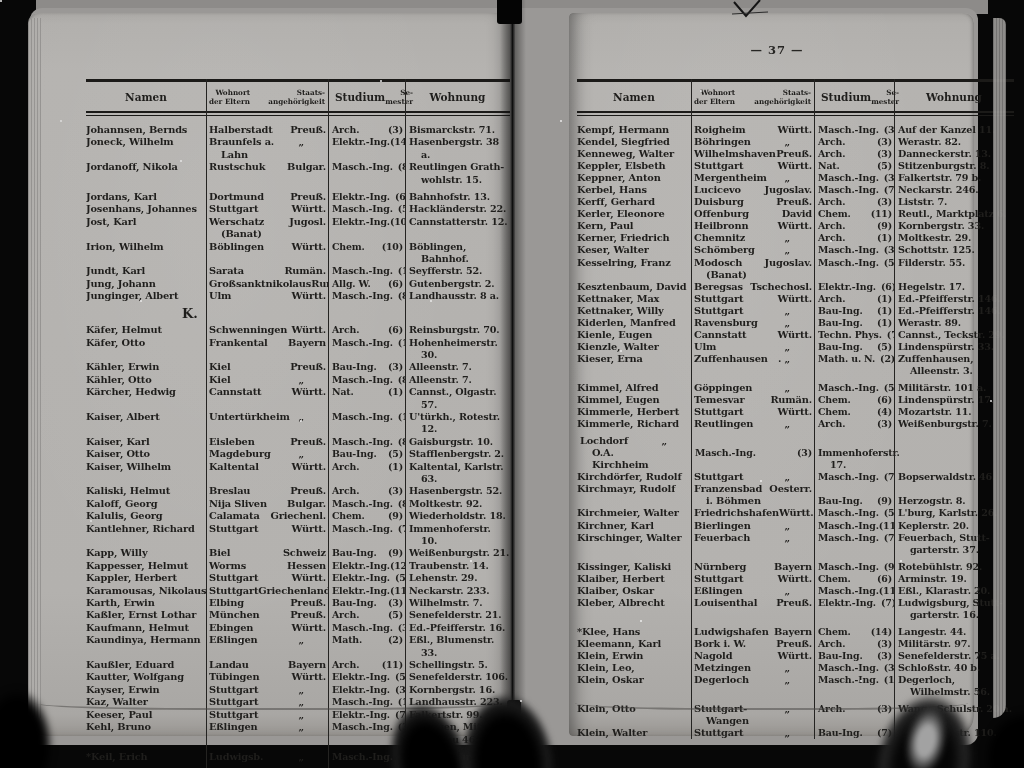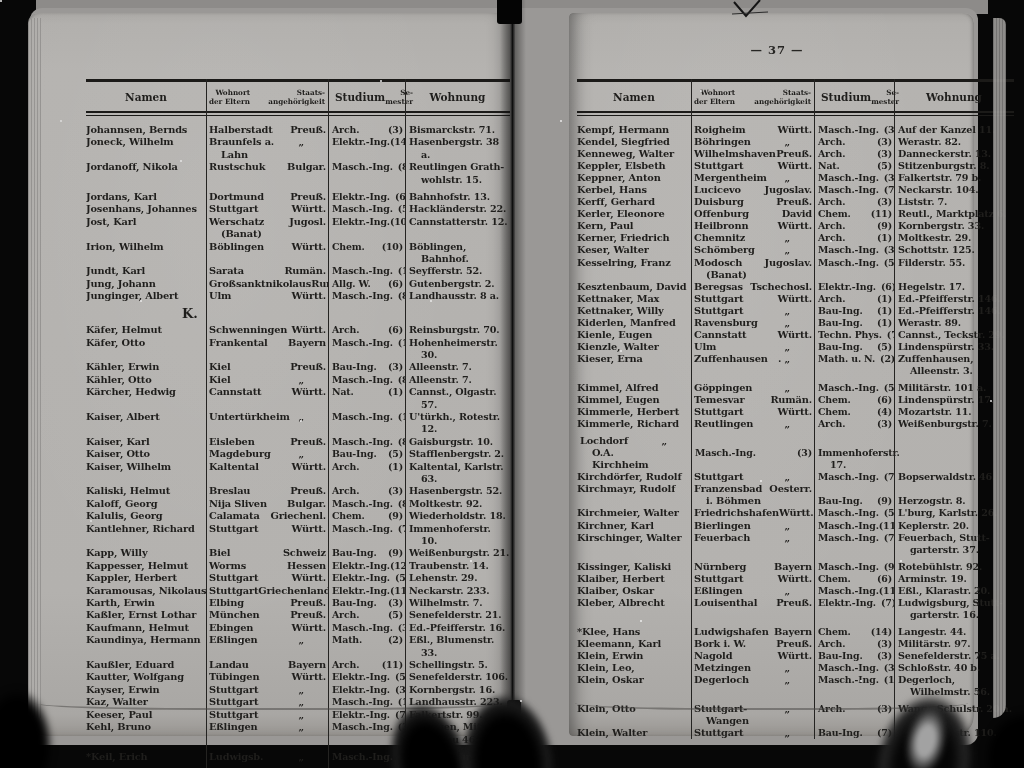--- a/index.html
+++ b/index.html
@@ -675,21 +675,21 @@
         <div class="row">
           <span class="c-name">Kerbel, Hans</span>
           <span class="c-homeblock">
             <span class="home">Lucicevo</span>
             <span class="nat">Jugoslav.</span>
           </span>
           <span class="c-studyblock">
             <span class="study">Masch.-Ing.</span>
             <span class="sem">(7)</span>
           </span>
-          <span class="c-addr">Neckarstr. 104.</span>
+          <span class="c-addr">Neckarstr. 246.</span>
         </div>
         <div class="row">
           <span class="c-name">Kerff, Gerhard</span>
           <span class="c-homeblock">
             <span class="home">Duisburg</span>
             <span class="nat">Preuß.</span>
           </span>
           <span class="c-studyblock">
             <span class="study">Arch.</span>
             <span class="sem">(3)</span>

